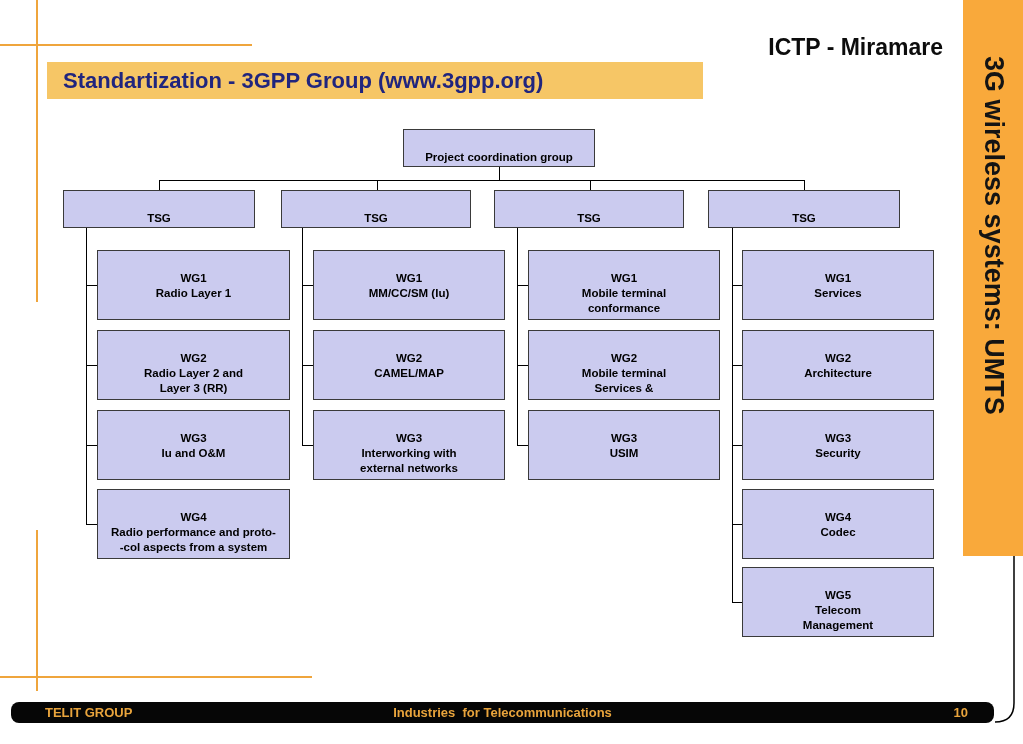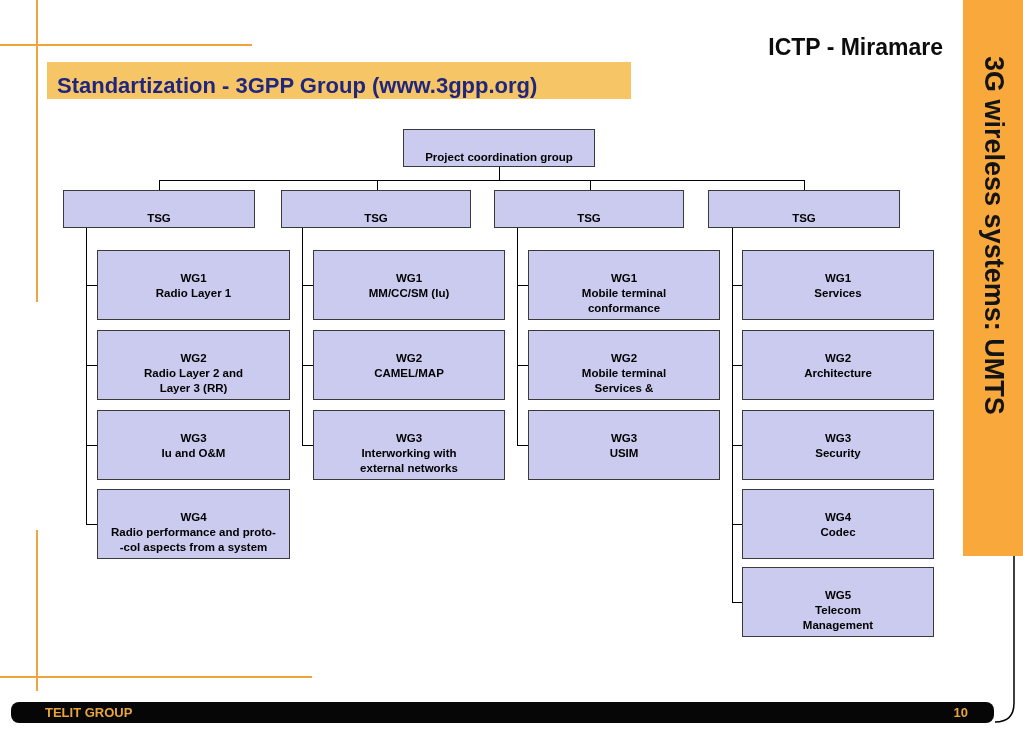--- a/index.html
+++ b/index.html
@@ -13,23 +13,23 @@
     overflow:hidden; font-family:"Liberation Sans", sans-serif;text-decoration:underline;
   }
   .decor{position:absolute; background:var(--decor_line);}
   .decor.v{width:2px;}
   .decor.h{height:2px;}
   .ictp{
     position:absolute; top:34px; right:80px;
     font-size:23px; font-weight:bold; color:#0c0c0c; letter-spacing:0px;
   }
   .titlebar{
-    position:absolute; left:47px; top:62px; width:584px; height:37px;
-    background:var(--title_bar); display:flex; align-items:flex-end;
-    box-sizing:border-box; padding-left:10px;
+    position:absolute; left:47px; top:62px; width:656px; height:37px;
+    background:var(--title_bar); display:flex; align-items:center;
+    box-sizing:border-box; padding-left:16px;
   }
   .titlebar span{
     color:var(--title_text); font-size:22px; font-weight:bold; white-space:nowrap;
   }
   .sidebar{
     position:absolute; right:0; top:0; width:60px; height:556px;
     background:var(--accent_orange); text-align:center;
   }
   .sidebar-text{
     writing-mode:vertical-rl; display:inline-block; margin-top:56px;
@@ -135,16 +135,17 @@
   <div class="obox" style="left:742px; top:410px; width:192px; height:70px;">WG3
 Security</div>
   <div class="obox" style="left:742px; top:489px; width:192px; height:70px;">WG4
 Codec</div>
   <div class="obox" style="left:742px; top:567px; width:192px; height:70px;">WG5
 Telecom
 Management</div>
 
   <div class="footer">
     <span class="f-left">TELIT GROUP</span>
+    <span class="f-center">Industries  for Telecommunications</span>
     <span class="f-right">10</span>
   </div>
 
 </div>
 
 </body></html>

